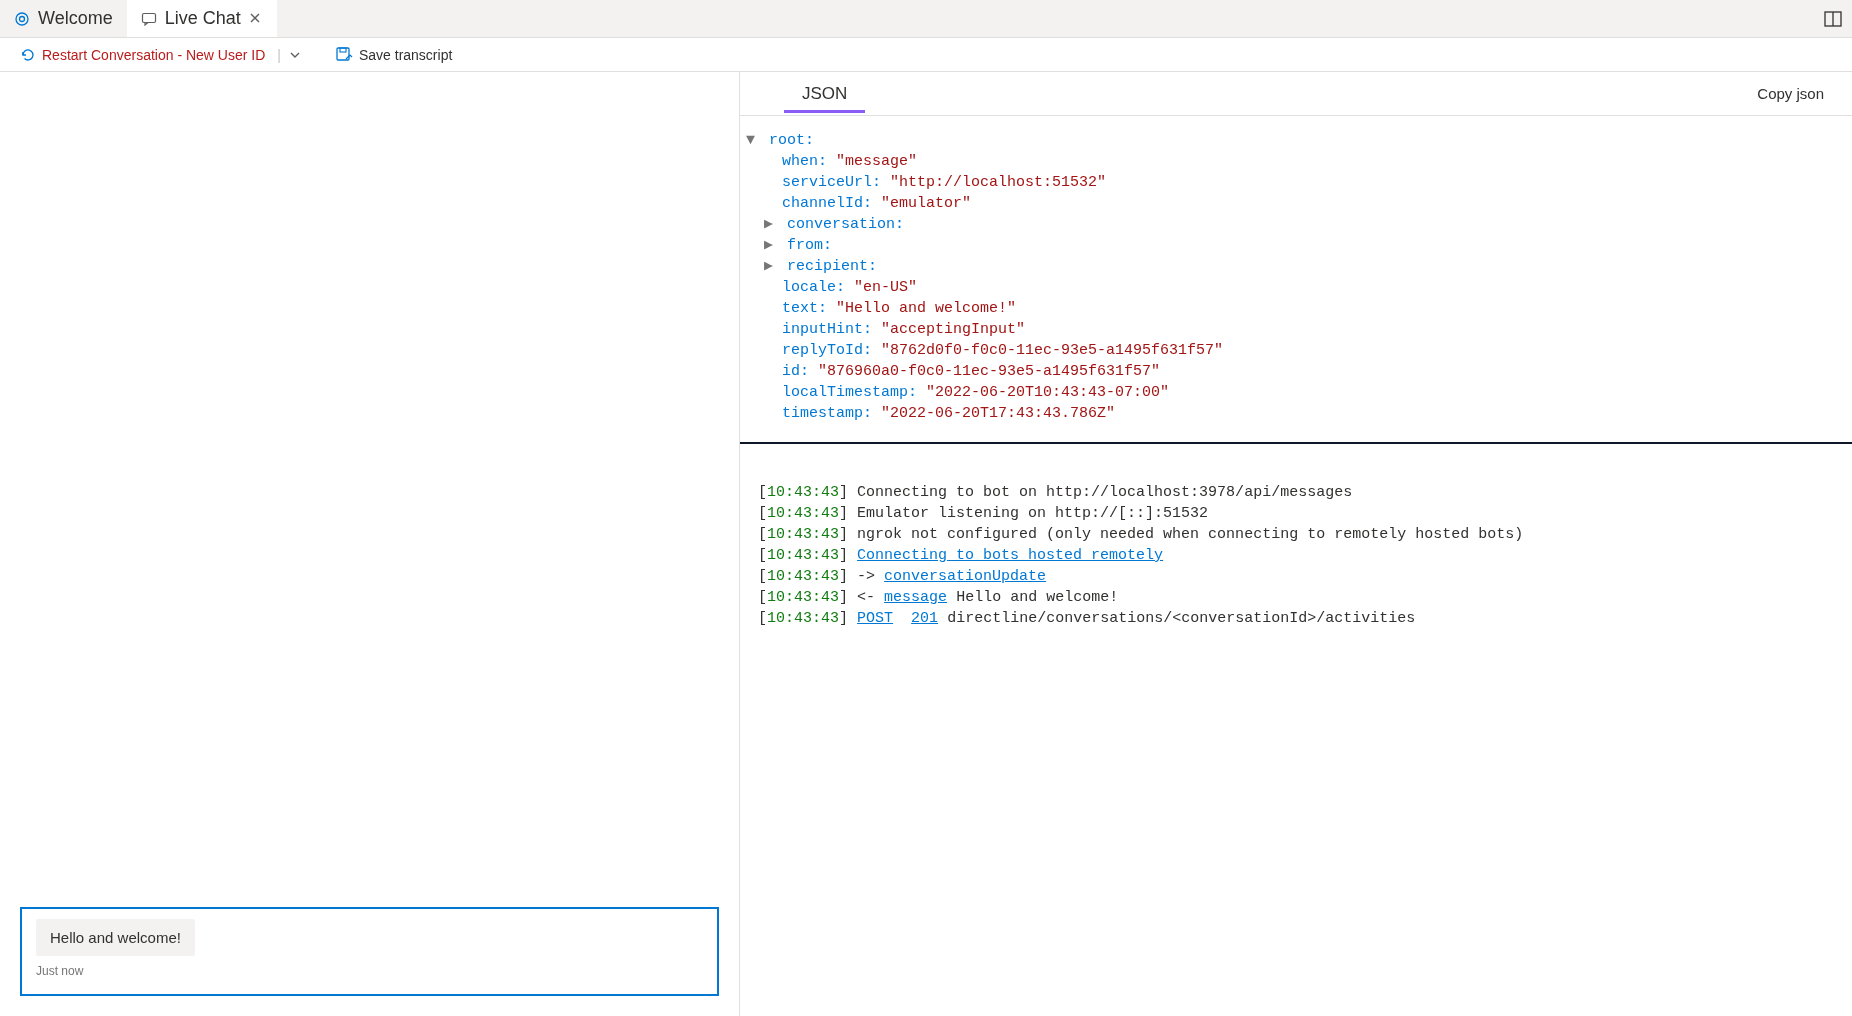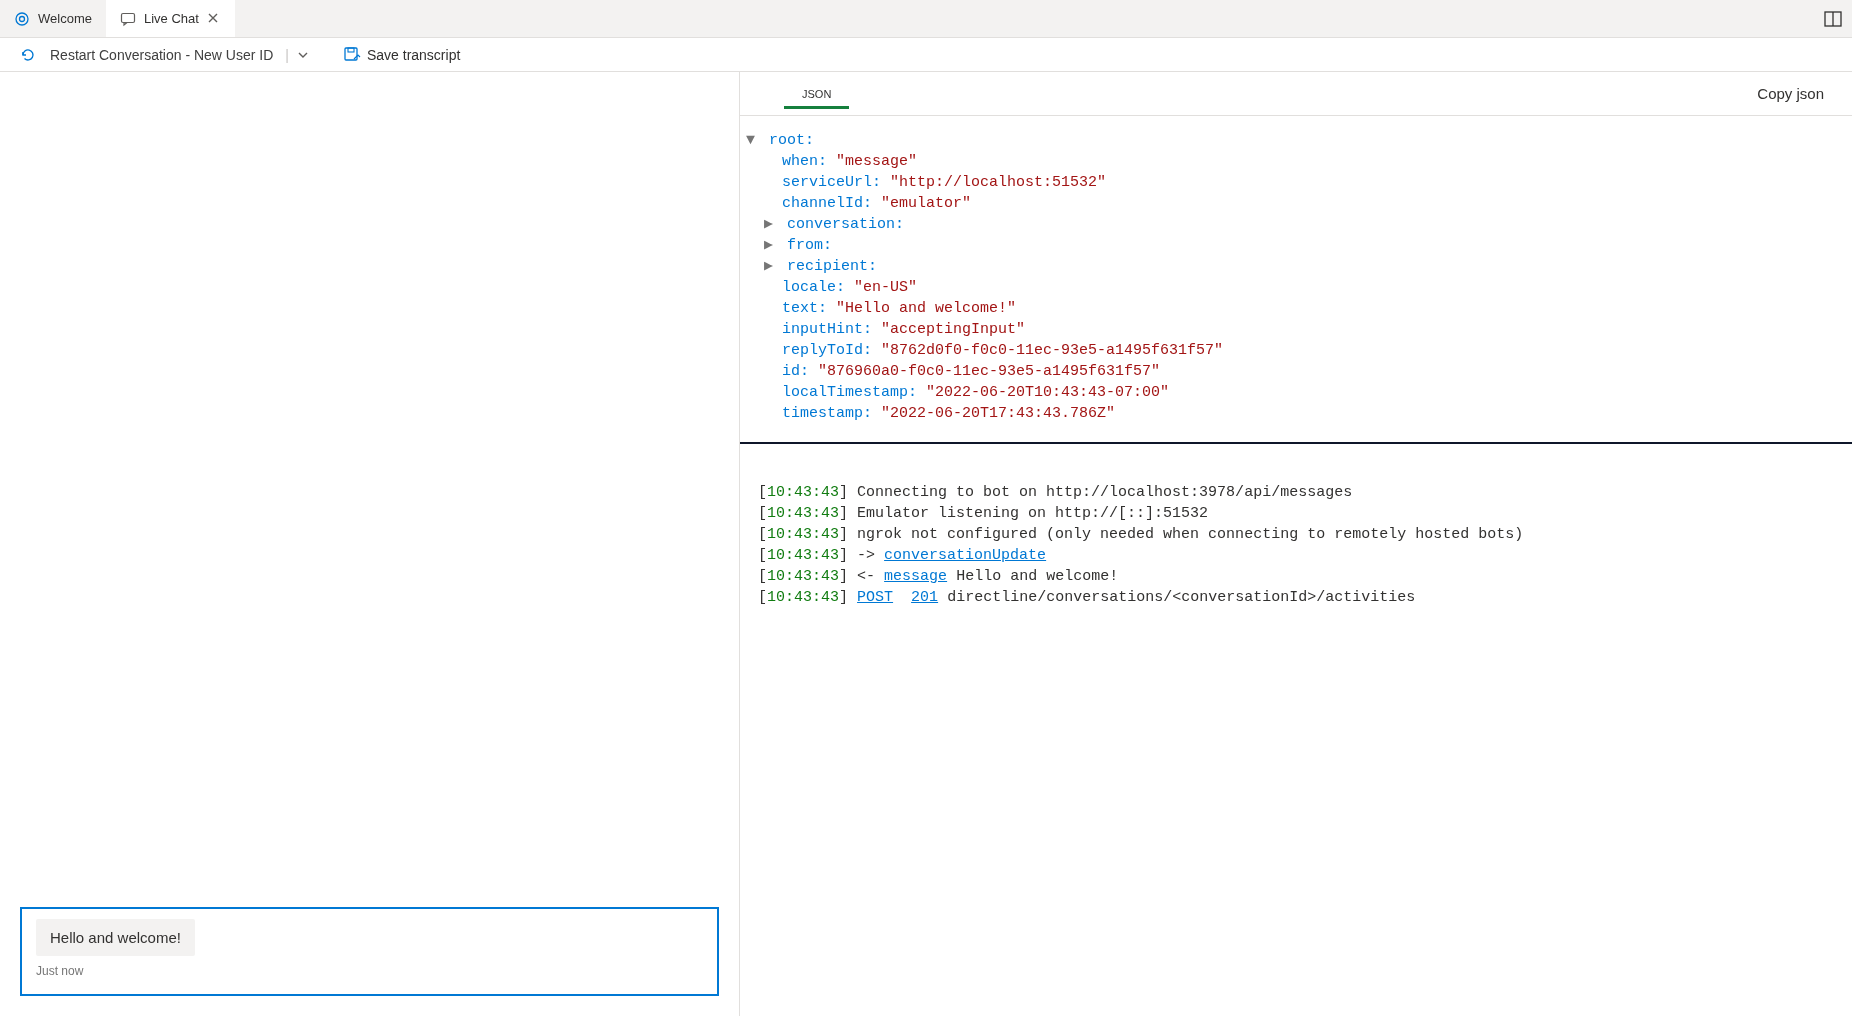--- a/index.html
+++ b/index.html
@@ -21,21 +21,21 @@
   align-items: stretch;
   border-bottom: 1px solid #e1dfdd;
 }
 .tab {
   display: flex;
   align-items: center;
   padding: 0 14px;
   gap: 8px;
   color: #323130;
   cursor: pointer;
-  font-size: 13px;
+  font-size: 18px;
 }
 .tab.active {
   background: #fff;
 }
 .tab .icon { width: 16px; height: 16px; display: inline-flex; align-items: center; justify-content: center; }
 .tab .close-icon { width: 14px; height: 14px; color: #605e5c; }
 .spacer { flex: 1; }
 .layout-icon { width: 38px; display: flex; align-items: center; justify-content: center; color: #323130; }
 
 .toolbar {
@@ -43,22 +43,22 @@
   display: flex;
   align-items: center;
   padding: 0 20px;
   gap: 6px;
   border-bottom: 1px solid #e1dfdd;
   font-size: 14px;
 }
 .toolbar .restart {
   display: flex;
   align-items: flex-start;
-  gap: 14px;
-  color: #404040;
+  gap: 6px;
+  color: #b91c1c;
   cursor: pointer;
 }
 .toolbar .restart-icon { color: #0078d4; }
 .toolbar .divider { color: #c8c6c4; margin: 0 2px 0 6px; }
 .toolbar .chevron { color: #605e5c; cursor: pointer; }
 .toolbar .save {
   display: flex;
   align-items: center;
   gap: 6px;
   margin-left: 28px;
@@ -130,23 +130,23 @@
 }
 .json-header {
   height: 44px;
   display: flex;
   align-items: center;
   padding: 0 28px 0 0;
   border-bottom: 1px solid #e1dfdd;
 }
 .json-tab {
   padding: 10px 18px 6px;
-  font-size: 11px;
-  color: #323130;
-  border-bottom: 3px solid #15803d;
+  font-size: 17px;
+  color: #323130;
+  border-bottom: 3px solid #8b5cf6;
   margin-left: 44px;
 }
 .copy-json {
   font-size: 15px;
   color: #323130;
   cursor: pointer;
 }
 .json-body {
   flex: 0 0 328px;
   overflow-y: auto;
@@ -270,18 +270,19 @@
       <div class="json-line">    <span class="key">replyToId:</span> <span class="str">"8762d0f0-f0c0-11ec-93e5-a1495f631f57"</span></div>
       <div class="json-line">    <span class="key">id:</span> <span class="str">"876960a0-f0c0-11ec-93e5-a1495f631f57"</span></div>
       <div class="json-line">    <span class="key">localTimestamp:</span> <span class="str">"2022-06-20T10:43:43-07:00"</span></div>
       <div class="json-line">    <span class="key">timestamp:</span> <span class="str">"2022-06-20T17:43:43.786Z"</span></div>
     </div>
 
     <div class="log-body">
       <div class="log-line"><span class="bracket">[</span><span class="ts">10:43:43</span><span class="bracket">]</span> <span>Connecting to bot on http://localhost:3978/api/messages</span></div>
       <div class="log-line"><span class="bracket">[</span><span class="ts">10:43:43</span><span class="bracket">]</span> <span>Emulator listening on http://[::]:51532</span></div>
       <div class="log-line"><span class="bracket">[</span><span class="ts">10:43:43</span><span class="bracket">]</span> <span>ngrok not configured (only needed when connecting to remotely hosted bots)</span></div>
+      <div class="log-line"><span class="bracket">[</span><span class="ts">10:43:43</span><span class="bracket">]</span> <span class="lnk">Connecting to bots hosted remotely</span></div>
       <div class="log-line"><span class="bracket">[</span><span class="ts">10:43:43</span><span class="bracket">]</span> <span>-&gt;</span> <span class="lnk">conversationUpdate</span></div>
       <div class="log-line"><span class="bracket">[</span><span class="ts">10:43:43</span><span class="bracket">]</span> <span>&lt;-</span> <span class="lnk">message</span> <span>Hello and welcome!</span></div>
       <div class="log-line"><span class="bracket">[</span><span class="ts">10:43:43</span><span class="bracket">]</span> <span class="lnk">POST</span>  <span class="lnk">201</span> <span>directline/conversations/&lt;conversationId&gt;/activities</span></div>
     </div>
   </div>
 </div>
 
 </body></html>

